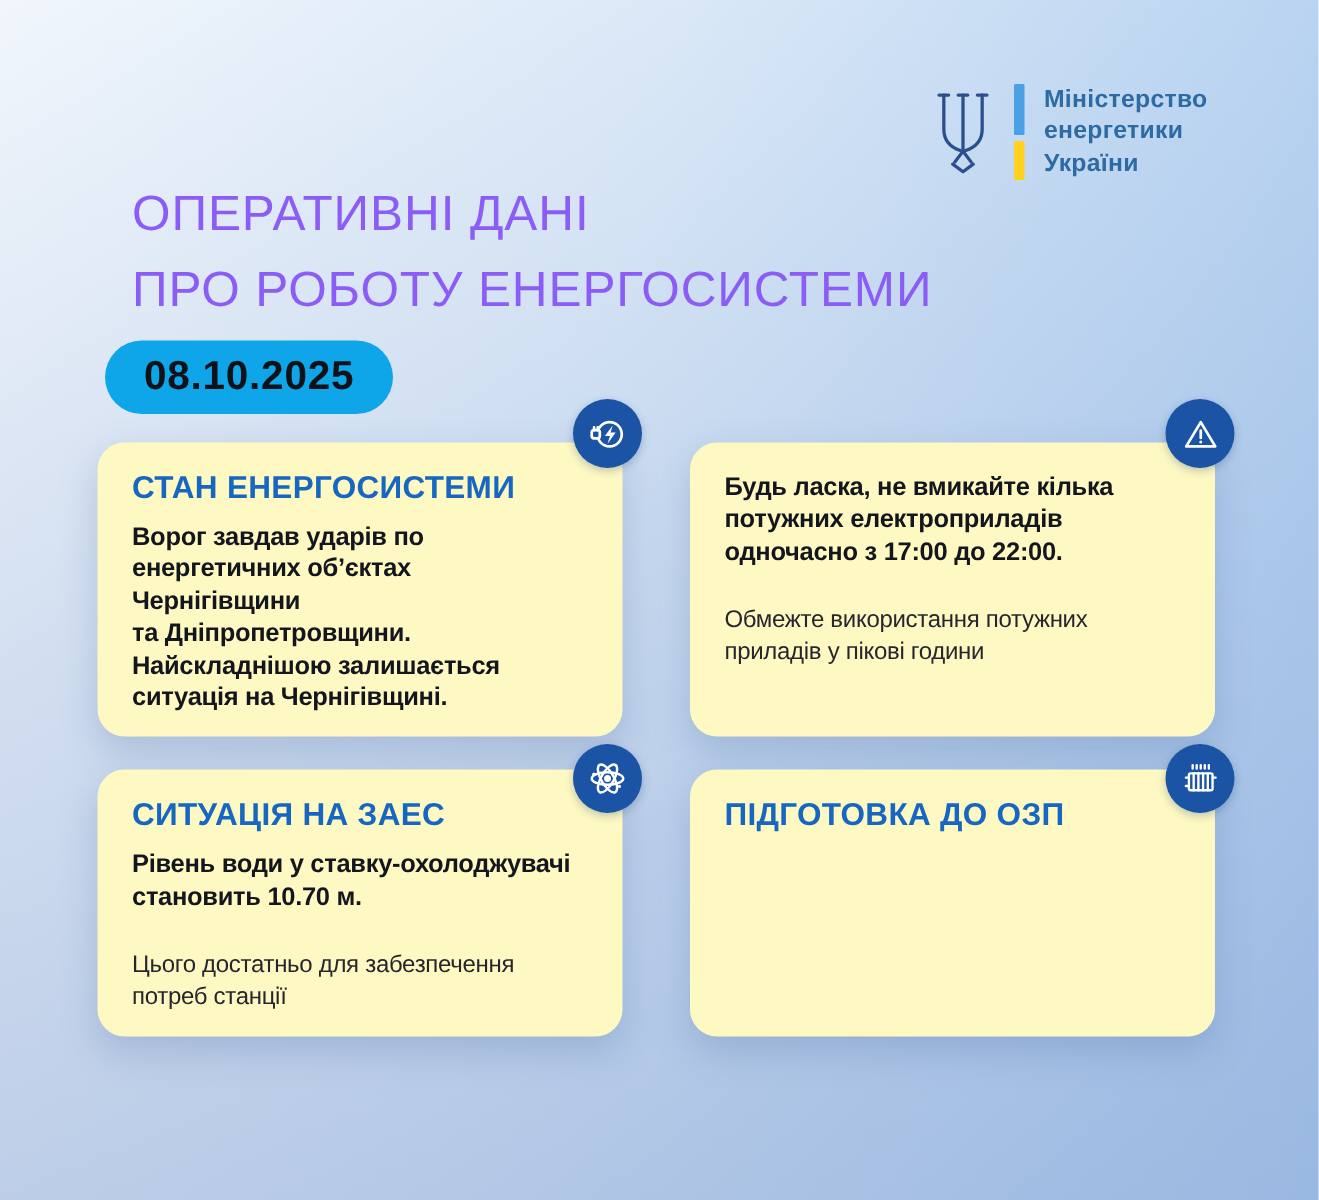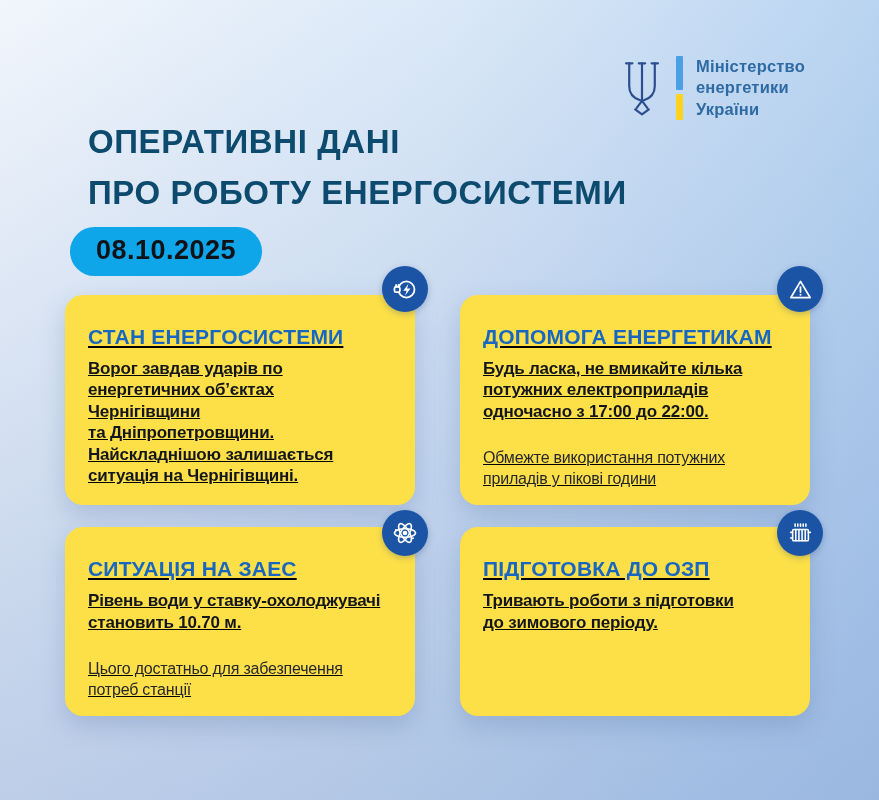--- a/index.html
+++ b/index.html
@@ -22,41 +22,40 @@
   .flagbar .seg-blue { height: 34px; background: #49a0e4; border-radius: 1px; }
   .flagbar .seg-yellow { flex: 1; background: #ffd21e; border-radius: 1px; }
   .logo-text {
     font-size: 16.5px; font-weight: bold; color: #2e6aa3;
     line-height: 1.3; white-space: pre-line; letter-spacing: 0.2px;
   }
 
   
   h1.page-title {
     position: absolute; top: 116px; left: 88px; margin: 0;
-    font-size: 33px; line-height: 51px; font-weight: bold;
-    color: #0c4a6e; letter-spacing: 0.6px; white-space: pre-line;
+    font-size: 33px; line-height: 51px; font-weight: normal;
+    color: #8b5cf6; letter-spacing: 0.6px; white-space: pre-line;
   }
   .date-badge {
     position: absolute; top: 227px; left: 70px;
     background: #0ea5e9; color: #111218;
     font-size: 27px; font-weight: bold; letter-spacing: 0.5px;
     padding: 8px 26px 10px; border-radius: 26px;
   }
 
   
   .cards {
     position: absolute; top: 295px; left: 65px;
     display: grid; grid-template-columns: 350px 350px;
     column-gap: 45px; row-gap: 22px;
   }
   .card {
-    position: relative; background: #fde047; border-radius: 18px;
-    padding: 30px 22px 16px 23px;
+    position: relative; background: #fef9c3; border-radius: 18px;
+    padding: 19px 22px 16px 23px;
     box-shadow: 0 10px 24px rgba(86,116,165,0.28);
-    text-decoration: underline;
   }
   .card.h-lg { min-height: 185px; }
   .card.h-sm { min-height: 160px; }
   .card h2 {
     margin: 0 0 9px; font-size: 21px; font-weight: bold;
     color: #1767c2; letter-spacing: 0.2px;
   }
   .card .hl {
     margin: 0; font-size: 17px; font-weight: bold; color: #14161d;
     line-height: 1.26; white-space: pre-line; letter-spacing: -0.2px;
@@ -126,21 +125,20 @@
     </section>
 
     <section class="card h-lg">
       <div class="icon-badge">
         <svg width="27" height="27" viewBox="0 0 24 24" fill="none" stroke="#ffffff" stroke-width="1.6" stroke-linecap="round" stroke-linejoin="round">
           <path d="M12 4.8 L20.6 19.2 H3.4 Z"></path>
           <path d="M12 9.8 v4.4"></path>
           <circle cx="12" cy="16.6" r="0.9" fill="#ffffff" stroke="none"></circle>
         </svg>
       </div>
-      <h2>ДОПОМОГА ЕНЕРГЕТИКАМ</h2>
       <p class="hl">Будь ласка, не вмикайте кілька
 потужних електроприладів
 одночасно з 17:00 до 22:00.</p>
       <p class="note">Обмежте використання потужних
 приладів у пікові години</p>
     </section>
 
     <section class="card h-sm">
       <div class="icon-badge">
         <svg width="28" height="28" viewBox="0 0 24 24" fill="none" stroke="#ffffff" stroke-width="1.4" stroke-linecap="round">
@@ -162,18 +160,16 @@
     <section class="card h-sm">
       <div class="icon-badge">
         <svg width="27" height="27" viewBox="0 0 24 24" fill="none" stroke="#ffffff" stroke-width="1.4" stroke-linecap="round" stroke-linejoin="round">
           <path d="M7.2 3.6v2 M9.6 3.6v2 M12 3.6v2 M14.4 3.6v2 M16.8 3.6v2"></path>
           <rect x="5" y="8.5" width="14" height="10" rx="1"></rect>
           <path d="M7.8 8.5v10 M10.6 8.5v10 M13.4 8.5v10 M16.2 8.5v10"></path>
           <path d="M5 11 H3.2 M19 11 h1.8 M5 16 H3.2"></path>
         </svg>
       </div>
       <h2>ПІДГОТОВКА ДО ОЗП</h2>
-      <p class="hl">Тривають роботи з підготовки
-до зимового періоду.</p>
     </section>
 
   </div>
 </div>
 
 </body></html>

